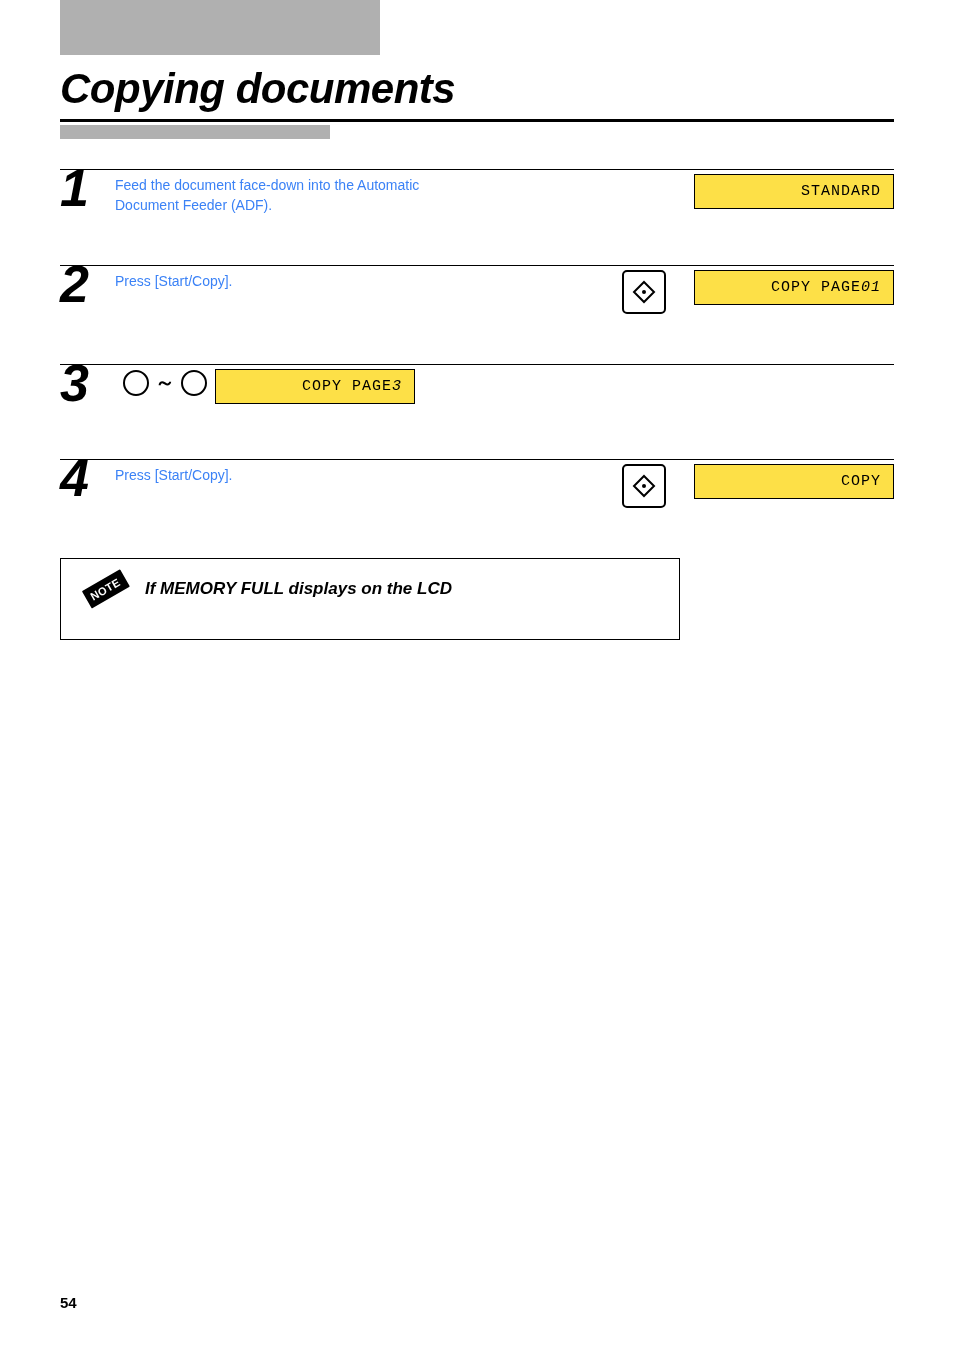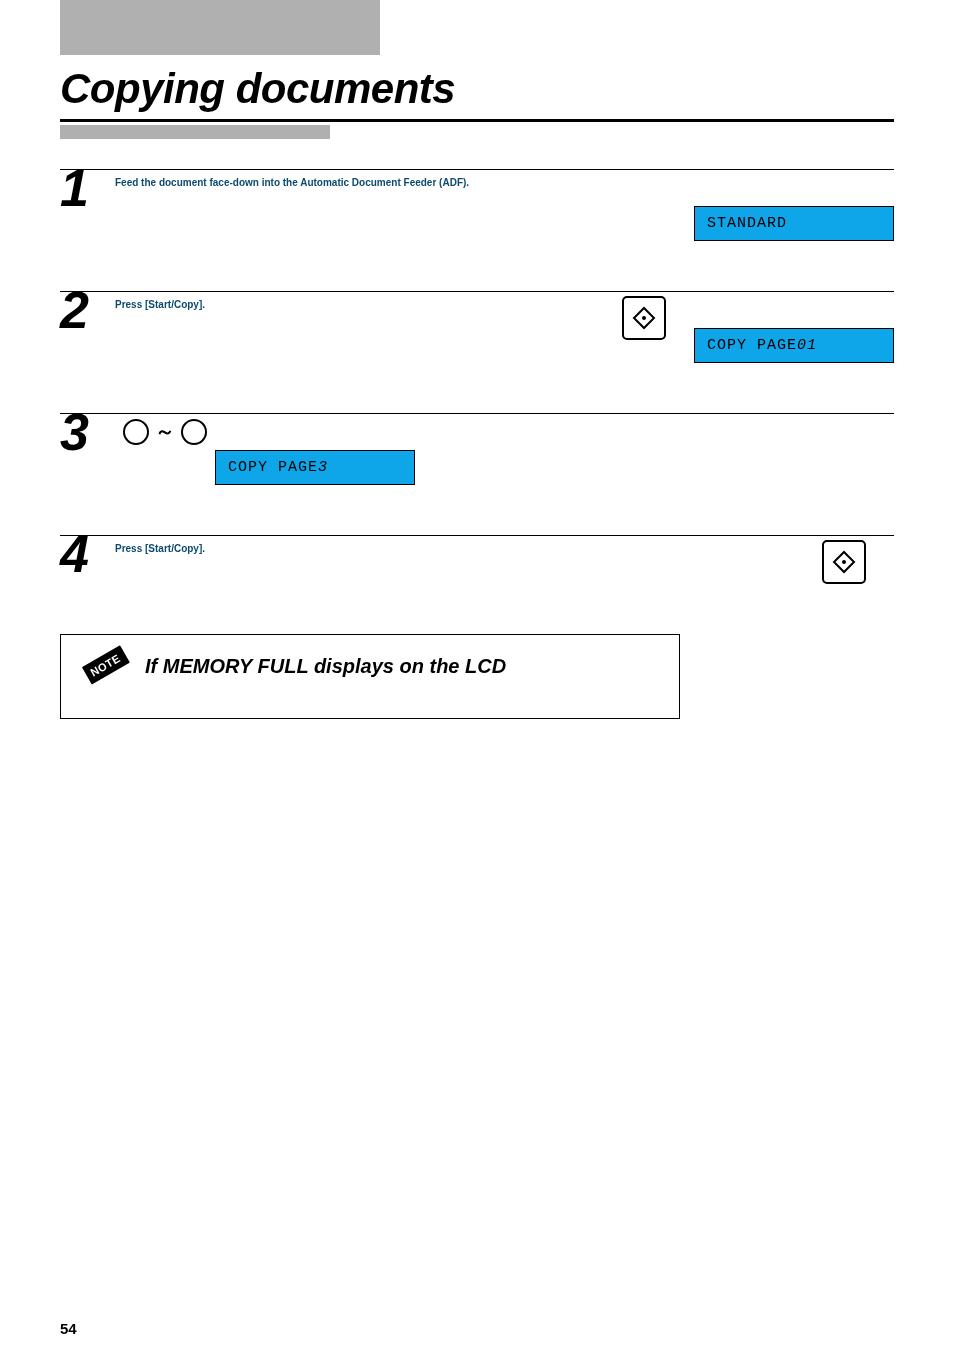--- a/index.html
+++ b/index.html
@@ -78,23 +78,23 @@
       line-height: 1;
       margin-top: -8px;
     }
 
     .step-content {
       flex: 1;
       padding-top: 6px;
     }
 
     .step-text {
-      font-size: 10px;
-      font-weight: bold;
-      color: #0c4a6e;
+      font-size: 14px;
+      font-weight: normal;
+      color: #3b82f6;
       line-height: 1.4;
       max-width: 370px;
     }
 
     .step-icon-area {
       display: flex;
       align-items: center;
       justify-content: center;
       min-width: 100px;
       padding-top: 4px;
@@ -106,25 +106,24 @@
     }
 
     
     .lcd-box {
       border: 1.5px solid #000;
       padding: 8px 12px;
       font-size: 16px;
       font-family: 'Courier New', Courier, monospace;
       letter-spacing: 1px;
       display: flex;
-      justify-content: flex-start;
+      justify-content: flex-end;
       align-items: center;
       min-width: 185px;
-      background: #0ea5e9;
-      margin-top: 32px;
+      background: #fde047;
     }
 
     .lcd-label {
       font-size: 15px;
       font-family: 'Courier New', Courier, monospace;
       letter-spacing: 1px;
     }
 
     .lcd-value {
       font-size: 15px;
@@ -175,31 +174,31 @@
       padding: 18px 20px 40px 20px;
       margin-top: 20px;
       display: flex;
       align-items: flex-start;
       gap: 14px;
       position: relative;
       max-width: 620px;
     }
 
     .note-text {
-      font-size: 20px;
+      font-size: 17px;
       font-style: italic;
       font-weight: bold;
       color: #000;
       padding-top: 2px;
     }
 
     
     .page-number {
       position: absolute;
-      bottom: 12px;
+      bottom: 38px;
       left: 60px;
       font-size: 15px;
       font-weight: bold;
       color: #000;
     }
 
     .step-row-inner {
       display: flex;
       width: 100%;
       align-items: flex-start;
@@ -285,20 +284,26 @@
       <div class="step-row-inner">
         <div class="step-content">
           <p class="step-text">Press [Start/Copy].</p>
         </div>
         <div class="step-icon-area">
           <div class="start-copy-icon">
             <svg width="24" height="24" viewBox="0 0 24 24">
               <polygon points="12,2 22,12 12,22 2,12" fill="none" stroke="#000" stroke-width="2"></polygon>
               <circle cx="12" cy="12" r="2" fill="#000"></circle>
             </svg>
+          </div>
+        </div>
+        <div class="step-display-area">
+          <div class="lcd-box">
+            <span class="lcd-label">COPY</span>
+            <span class="lcd-value"></span>
           </div>
         </div>
       </div>
     </div>
 
   </div>
 
   <div class="note-box">
     <div style="position:relative; min-width:50px; display:flex; align-items:flex-start; justify-content:center; padding-top:2px;">
       <div style="

